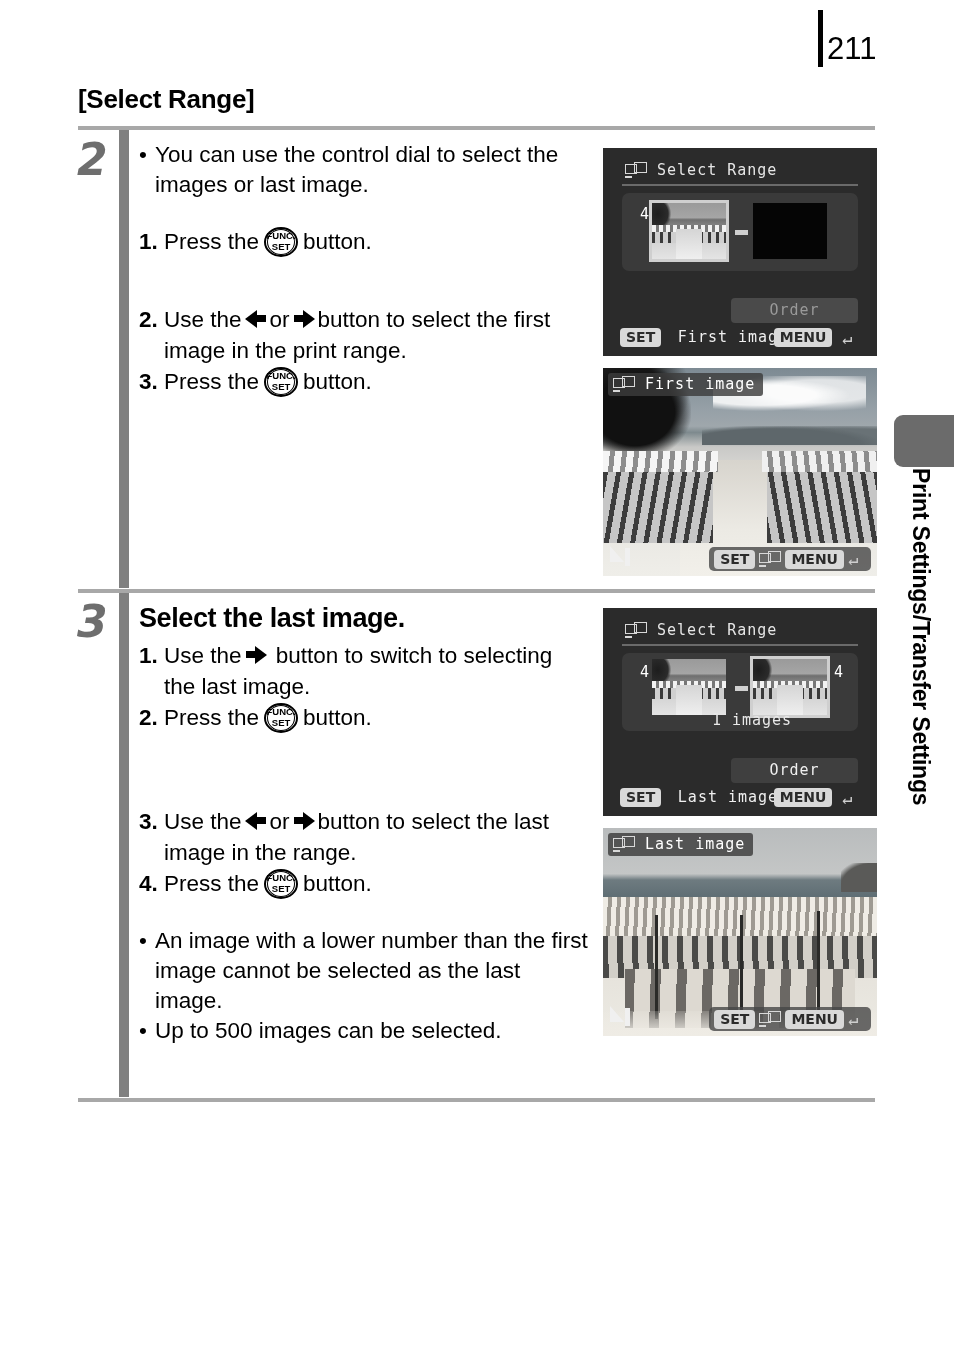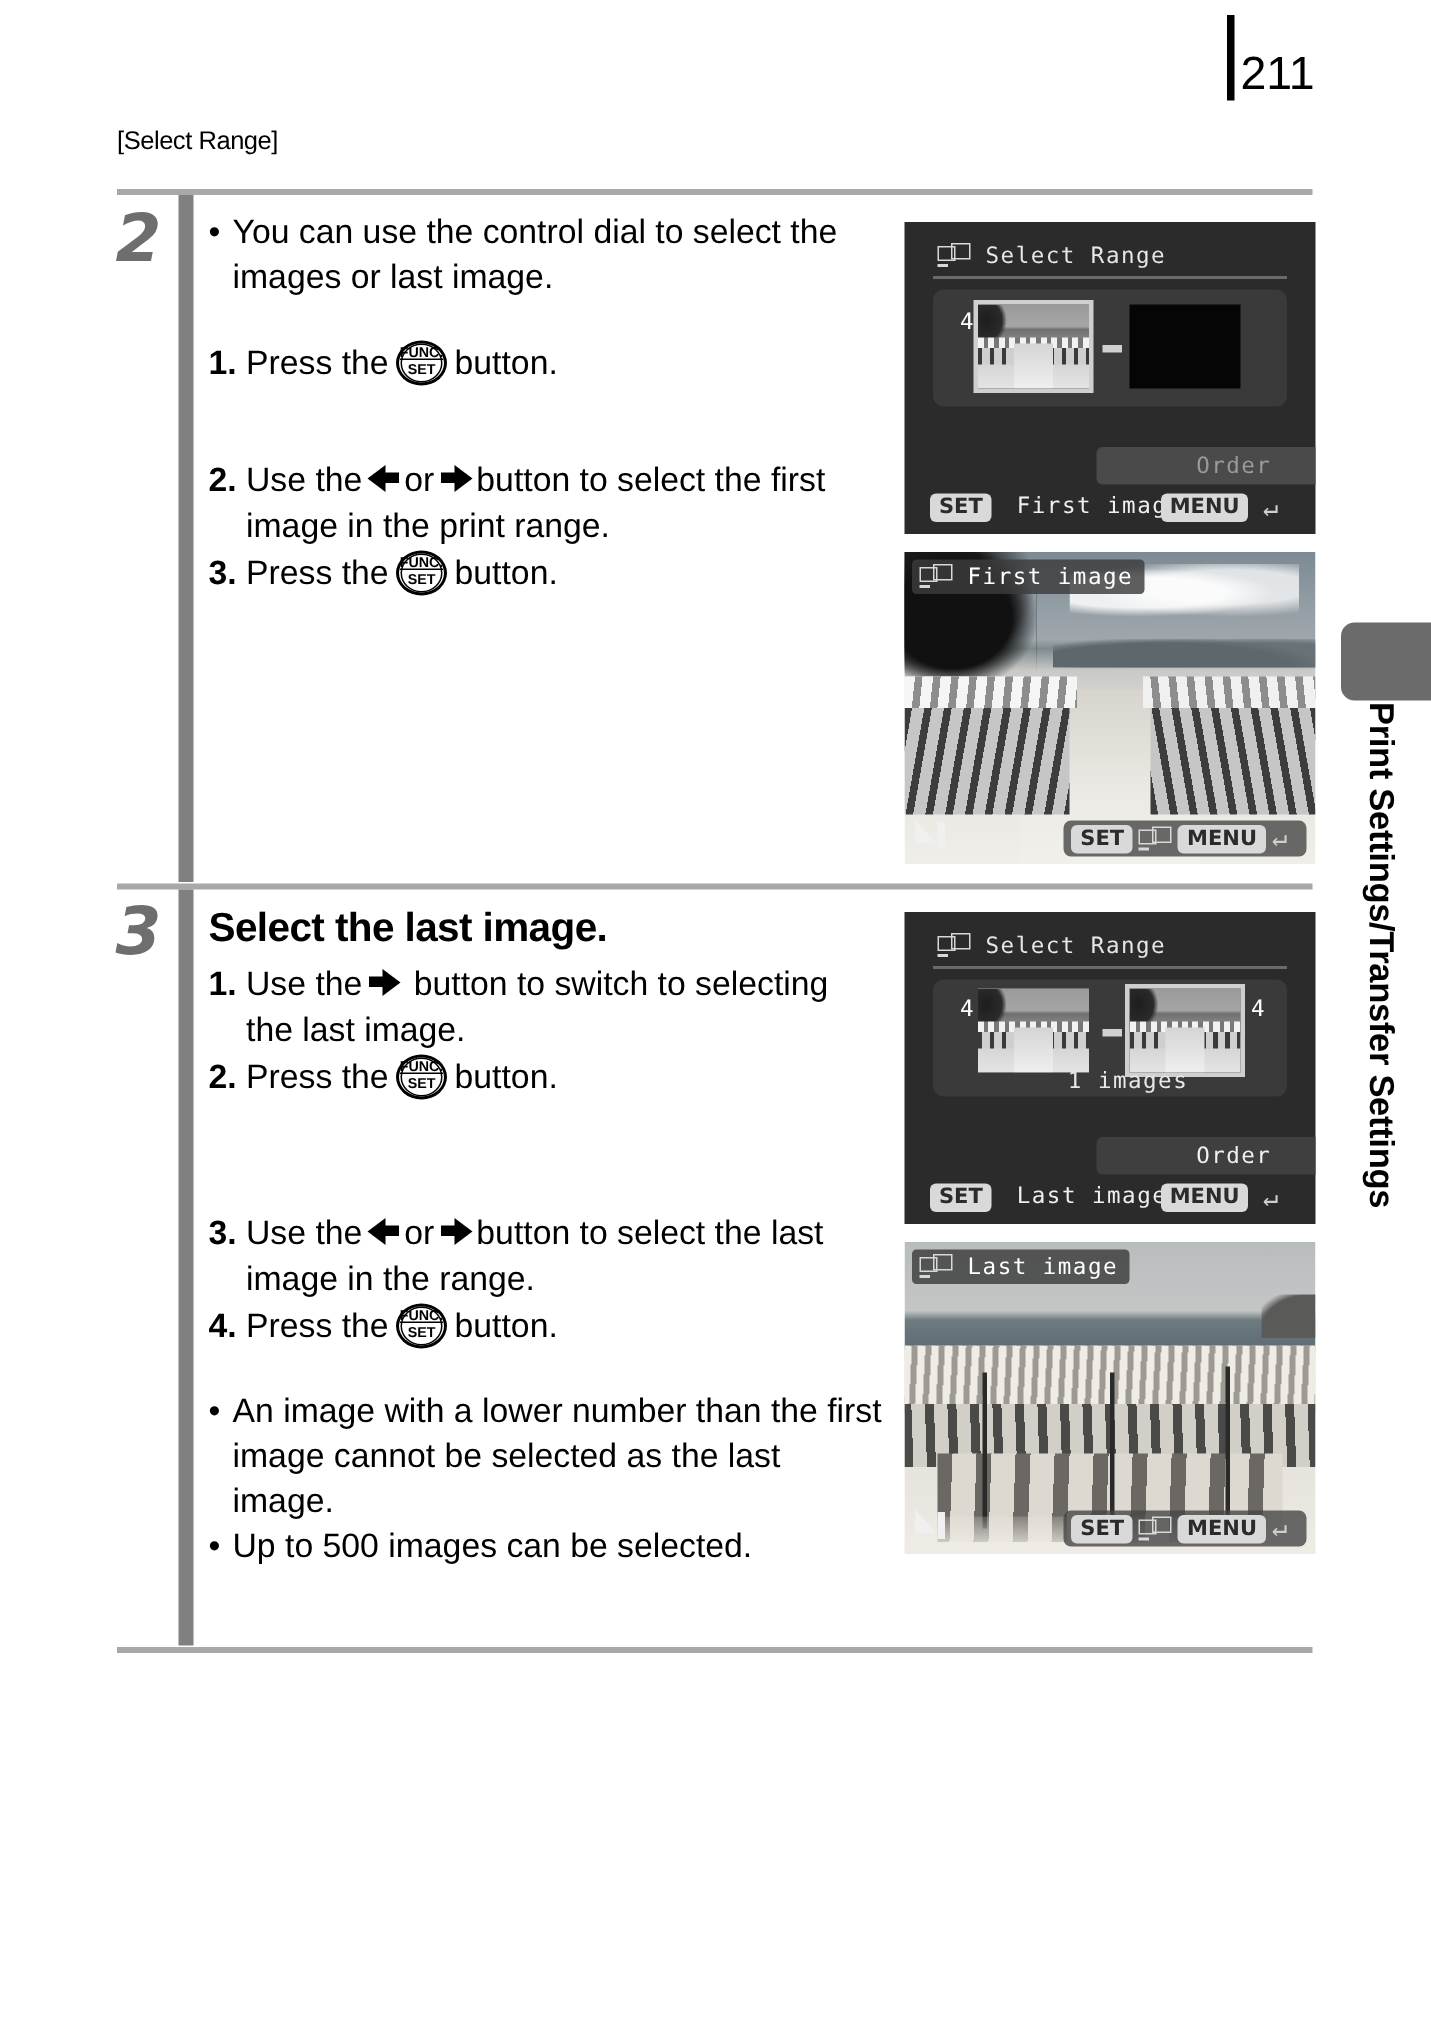--- a/index.html
+++ b/index.html
@@ -16,21 +16,21 @@
   #page-num-wrap{
     position:absolute; top:10px; left:818px;
     display:flex; align-items:center;
   }
   #page-rule{ width:5px; height:57px; background:#000; }
   #page-num{ font-size:31px; line-height:30px; margin-left:4px; margin-top:21px; letter-spacing:0px;}
 
   
   #sect-title{
     position:absolute; left:78px; top:84px;
-    font-size:17px; font-weight:normal; letter-spacing:-0.3px;
+    font-size:26px; font-weight:bold; letter-spacing:-0.3px;
   }
 
   
   .hrule{ position:absolute; left:78px; width:797px; height:4px; background:#a8a8a8; }
   #rule-top{ top:126px; }
   #rule-mid{ top:589px; }
   #rule-bot{ top:1098px; }
 
   
   .vbar{ position:absolute; left:119px; width:10px; background:#808080; }
@@ -78,21 +78,21 @@
     border:2px solid #000;border-radius:50%;box-sizing:border-box;
   }
   .funcset .o2{
     position:absolute;left:5px;top:2px;width:28px;height:26px;
     border:1.5px solid #000;border-radius:50%;box-sizing:border-box;
   }
   .funcset .t1,.funcset .t2{
     position:absolute;left:0;width:38px;text-align:center;
     font-family:"Liberation Sans", sans-serif;font-weight:bold;
   }
-  .funcset .t1{ top:4px;font-size:9.5px;line-height:9.5px;text-decoration:underline; }
+  .funcset .t1{ top:4px;font-size:9.5px;line-height:9.5px; }
   .funcset .t2{ top:15px;font-size:9.5px;line-height:9.5px; }
 
   
   .arw{ display:inline-block;vertical-align:-2px;width:24px;height:20px;position:relative;margin:0 2px;}
   .arw i{position:absolute;}
   .arw.left .tri{left:1px;top:1px;width:0;height:0;border-top:9px solid transparent;border-bottom:9px solid transparent;border-right:12px solid #000;}
   .arw.left .tail{left:12px;top:6px;width:10px;height:7px;background:#000;}
   .arw.right .tri{right:1px;top:1px;width:0;height:0;border-top:9px solid transparent;border-bottom:9px solid transparent;border-left:12px solid #000;}
   .arw.right .tail{right:12px;top:6px;width:10px;height:7px;background:#000;}
 
@@ -144,21 +144,21 @@
 
   .numlab{ position:absolute; font-size:15px; color:#fff; }
 
   .dash{ position:absolute; width:13px;height:5px;background:#d0d0d0; }
 
   .imgcount{ position:absolute; width:260px; text-align:center; font-size:15px;
              color:#e8e8e8; letter-spacing:1px; }
 
   .orderbtn{ position:absolute; left:128px; top:150px; width:127px; height:25px;
              background:#4a4a4a; border-radius:4px; color:#9a9a9a;
-             font-size:15px; text-align:center; line-height:25px; letter-spacing:1px;padding-left:28px;}
+             font-size:15px; text-align:center; line-height:25px; letter-spacing:1px;}
   .orderbtn.on{ color:#f0f0f0; background:#3f3f3f; }
 
   .botrow{ position:absolute; left:17px; top:179px; width:240px; height:22px; }
   .keytag{ display:inline-block; background:#d9d9d9; color:#2b2b2b;
            font-weight:bold; font-size:14px; padding:1px 6px 2px 6px;
            border-radius:4px; letter-spacing:0px; font-family:"DejaVu Sans", sans-serif;}
   .botlabel{ display:inline-block; font-size:15px; color:#efefef; margin-left:7px; letter-spacing:1px;}
   .botright{ position:absolute; right:0; top:0; }
   .retarrow{ display:inline-block; width:18px; color:#cfcfcf; font-size:17px; vertical-align:-2px;}
 

